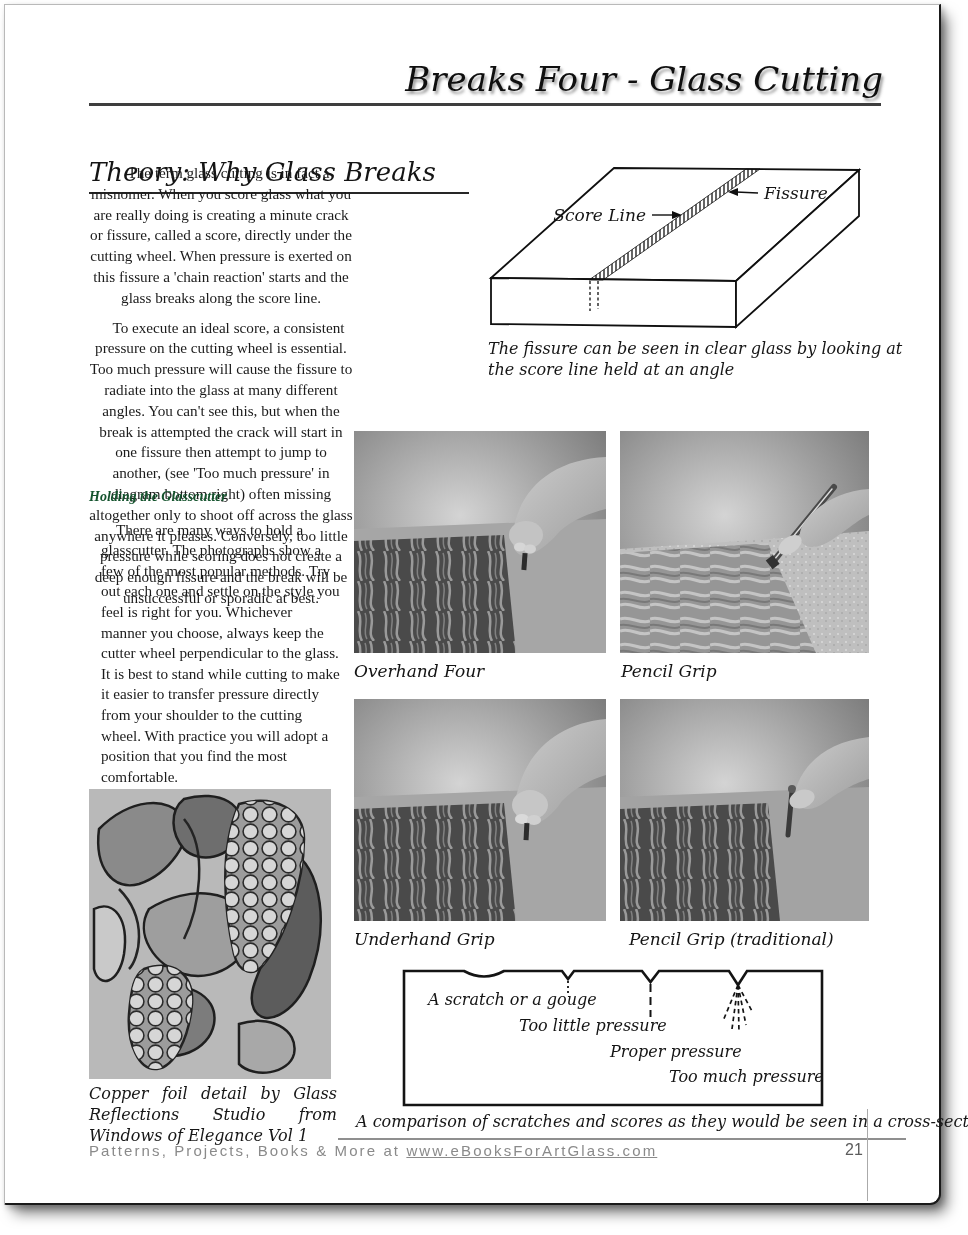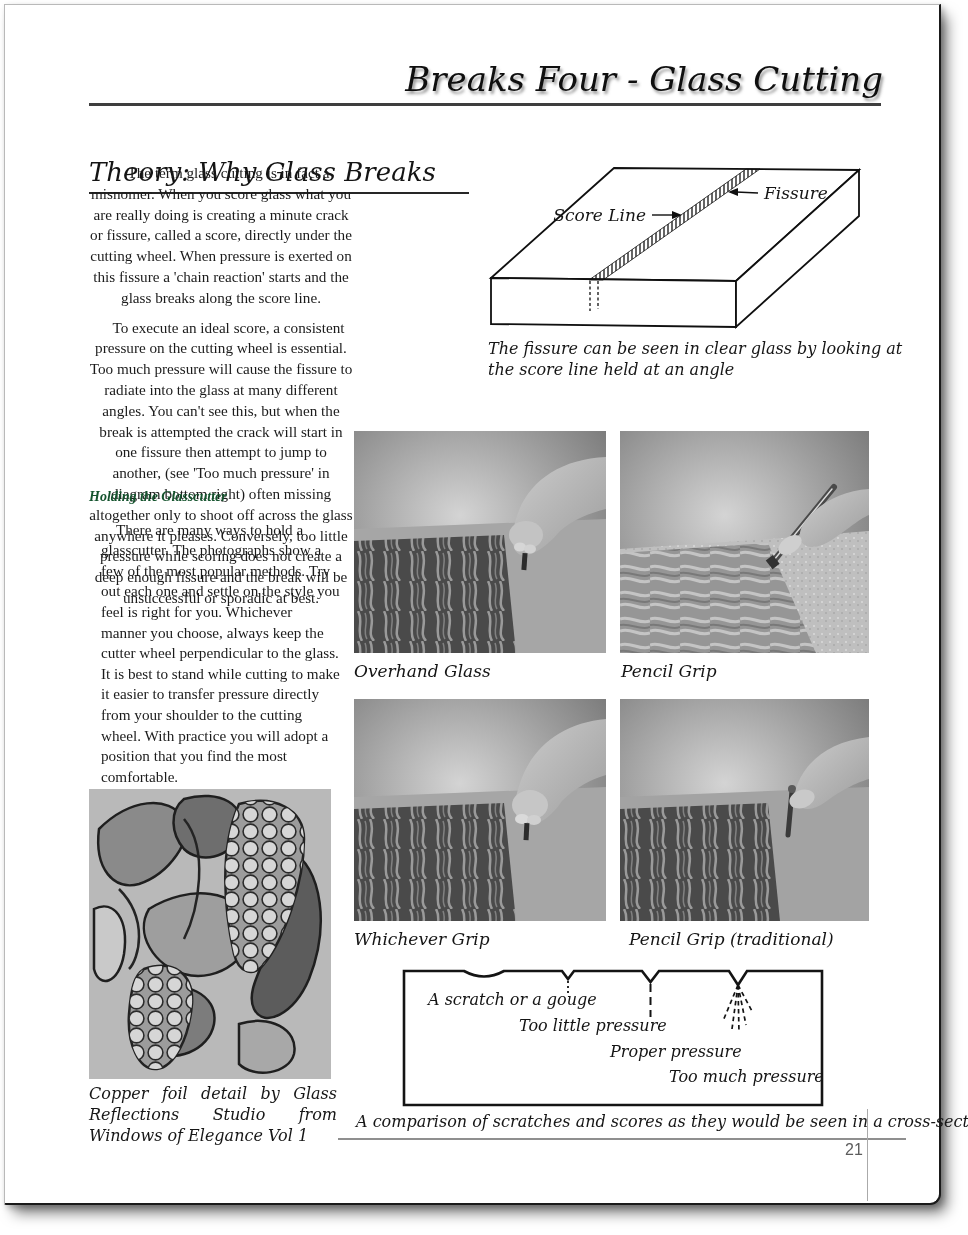--- a/index.html
+++ b/index.html
@@ -135,21 +135,21 @@
       <rect width="249" height="222" fill="url(#pWall)"></rect>
       <polygon points="0,118 150,108 249,100 249,222 0,222" fill="url(#pSparkle)"></polygon>
       <polygon points="0,122 148,112 196,222 0,222" fill="url(#pMarbleLight)"></polygon>
       <line x1="152" y1="132" x2="214" y2="56" stroke="#4a4a4a" stroke-width="6" stroke-linecap="round"></line>
       <line x1="154" y1="129" x2="212" y2="58" stroke="#dcdcdc" stroke-width="1.4" stroke-linecap="round"></line>
       <path d="M249,58 C220,60 196,74 184,92 C176,104 180,116 192,116 C206,116 218,104 230,96 C238,90 244,86 249,84 Z" fill="url(#pArm)"></path>
       <ellipse cx="170" cy="114" rx="13" ry="8" fill="#cfcfcf" transform="rotate(-35 170 114)"></ellipse>
       <rect x="148" y="126" width="9" height="11" fill="#333" transform="rotate(-38 152 131)"></rect>
     </svg>
   </div>
-  <div class="abs photo-caption" style="left:349px;top:656px;">Overhand Glass</div>
+  <div class="abs photo-caption" style="left:349px;top:656px;">Overhand Four</div>
   <div class="abs photo-caption" style="left:616px;top:656px;">Pencil Grip</div>
 
   <div class="abs photo" style="left:349px;top:694px;">
     <svg width="252" height="222" viewBox="0 0 252 222">
       <rect width="252" height="222" fill="url(#pWall)"></rect>
       <polygon points="0,98 252,88 252,222 0,222" fill="#a6a6a6"></polygon>
       <polygon points="0,110 150,104 162,222 0,222" fill="url(#pMarble)"></polygon>
       <path d="M252,20 C208,24 178,48 166,84 C158,106 160,124 172,126 C186,128 200,114 208,102 C222,88 238,80 252,76 Z" fill="url(#pArm)"></path>
       <ellipse cx="176" cy="106" rx="18" ry="15" fill="#c6c6c6"></ellipse>
       <ellipse cx="168" cy="120" rx="7" ry="5" fill="#dadada"></ellipse>
@@ -161,21 +161,21 @@
     <svg width="249" height="222" viewBox="0 0 249 222">
       <rect width="249" height="222" fill="url(#pWall)"></rect>
       <polygon points="0,98 249,88 249,222 0,222" fill="#a3a3a3"></polygon>
       <polygon points="0,110 148,104 160,222 0,222" fill="url(#pMarble)"></polygon>
       <line x1="172" y1="92" x2="168" y2="136" stroke="#3a3a3a" stroke-width="5" stroke-linecap="round"></line>
       <circle cx="172" cy="90" r="4" fill="#5a5a5a"></circle>
       <path d="M249,38 C212,42 188,60 178,84 C172,98 176,110 188,110 C200,110 210,98 222,92 C232,86 242,82 249,80 Z" fill="url(#pArm)"></path>
       <ellipse cx="182" cy="100" rx="13" ry="9" fill="#c9c9c9" transform="rotate(-20 182 100)"></ellipse>
     </svg>
   </div>
-  <div class="abs photo-caption" style="left:349px;top:924px;">Whichever Grip</div>
+  <div class="abs photo-caption" style="left:349px;top:924px;">Underhand Grip</div>
   <div class="abs photo-caption" style="left:624px;top:924px;">Pencil Grip (traditional)</div>
 
   <div class="abs" style="left:84px;top:784px;width:242px;height:290px;">
     <svg width="242" height="290" viewBox="0 0 242 290">
       <rect width="242" height="290" fill="#b9b9b9"></rect>
       <path d="M10,40 C40,10 80,5 95,30 C105,50 80,85 50,95 C25,102 5,80 10,40 Z" fill="#8a8a8a" stroke="#1f1f1f" stroke-width="2.5"></path>
       <path d="M95,10 C130,0 160,15 150,45 C142,70 110,75 95,60 C82,45 80,22 95,10 Z" fill="#6e6e6e" stroke="#1f1f1f" stroke-width="2.5"></path>
       <path d="M60,120 C100,95 150,100 160,135 C168,165 130,195 95,185 C65,176 45,145 60,120 Z" fill="#9e9e9e" stroke="#1f1f1f" stroke-width="2.5"></path>
       <path d="M200,60 C235,80 240,140 220,190 C205,225 175,240 165,220 C155,200 180,170 185,140 C190,110 185,80 200,60 Z" fill="#5c5c5c" stroke="#1f1f1f" stroke-width="2.5"></path>
       <path d="M5,120 C25,110 40,130 35,165 C30,195 10,200 5,180 Z" fill="#c9c9c9" stroke="#1f1f1f" stroke-width="2.5"></path>
@@ -205,15 +205,16 @@
       <text x="26" y="36" font-size="16">A scratch or a gouge</text>
       <text x="117" y="62" font-size="16">Too little pressure</text>
       <text x="208" y="88" font-size="16">Proper pressure</text>
       <text x="267" y="113" font-size="16">Too much pressure</text>
     </svg>
   </div>
   <div class="abs fig-caption" style="left:351px;top:1106px;width:510px;white-space:nowrap;">A comparison of scratches and scores as they would be seen in a cross-section of glass</div>
 
   <div class="abs footer-rule"></div>
   <div class="abs crop-mark-v"></div>
+  <div class="abs footer-text"><span>Patterns, Projects, Books &amp; More at </span><a href="#">www.eBooksForArtGlass.com</a></div>
   <div class="abs page-number">21</div>
 
 </div>
 
 </body></html>

